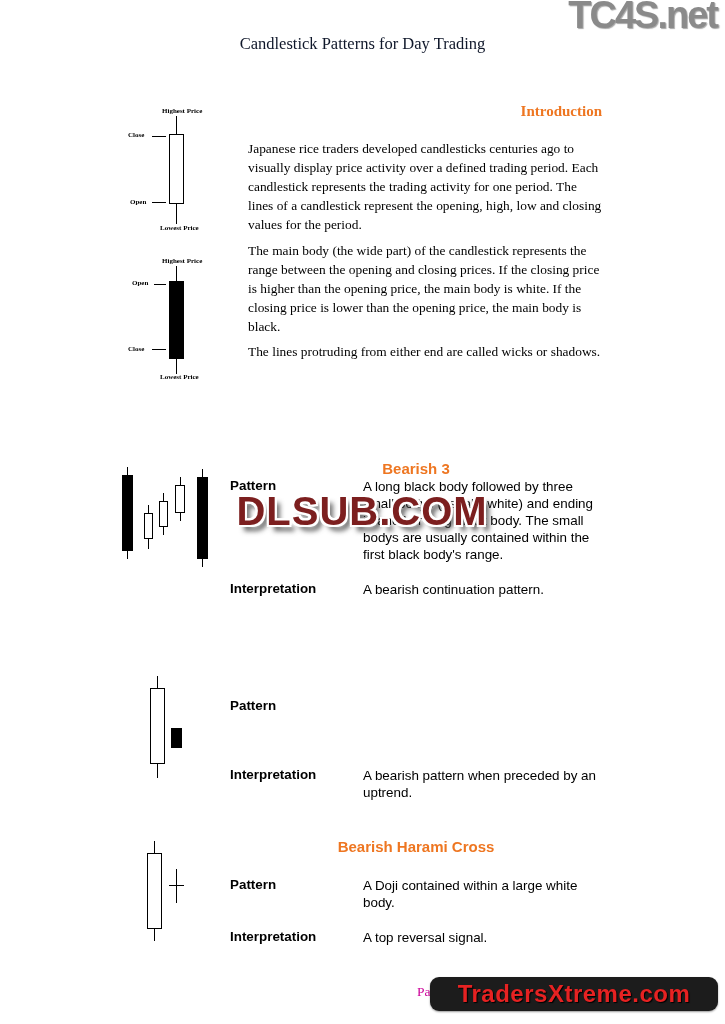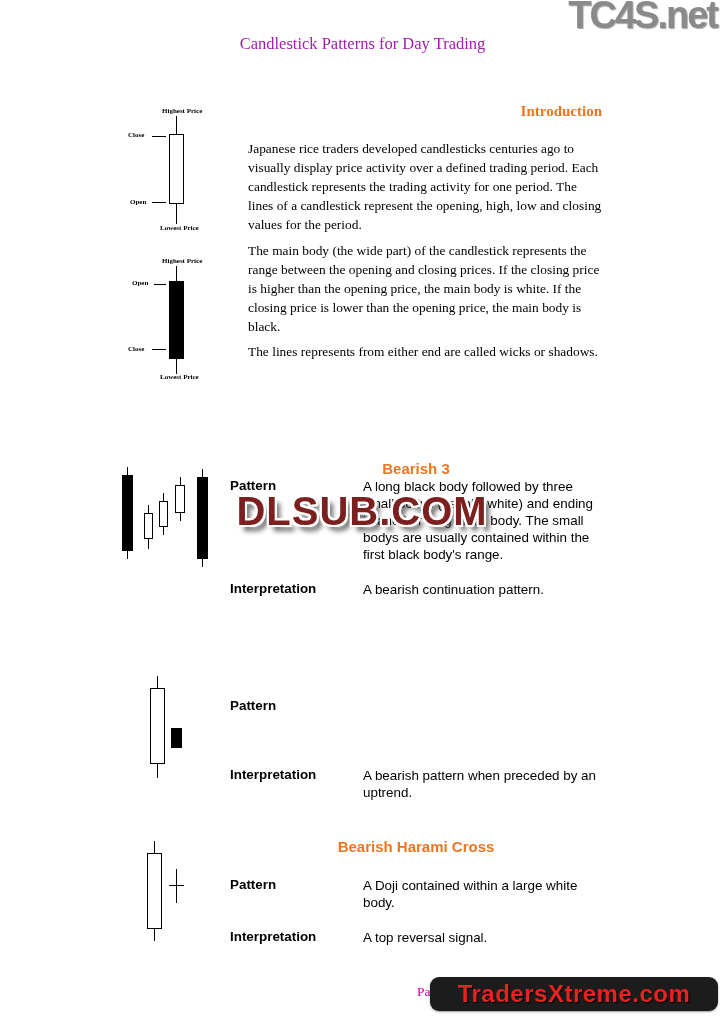--- a/index.html
+++ b/index.html
@@ -10,21 +10,21 @@
   .page * { position:absolute; box-sizing:border-box; }
 
   
   .tc4s {
     top:-6px; right:8px; font-family:"Liberation Sans", sans-serif;
     font-weight:bold; font-size:38px; letter-spacing:-2px; color:#8a8a8a;
     text-shadow:1px 1px 1px rgba(0,0,0,0.35);
   }
   .title {
     top:34px; left:0; width:725px; text-align:center; margin:0;
-    font-size:16.5px; font-weight:normal; color:#a21caf;
+    font-size:16.5px; font-weight:normal; color:#0f172a;
   }
   .intro-heading {
     top:103px; left:248px; width:354px; text-align:right;
     font-weight:bold; font-size:15px; color:#ee7621;
   }
 
   
   .para {
     left:248px; width:354px; margin:0; font-size:13.4px; line-height:19px; color:#000;
   }
@@ -179,21 +179,21 @@
     <span class="lbl d2-open">Open</span>
     <span class="tick d2-tickopen"></span>
     <span class="lbl d2-close">Close</span>
     <span class="tick d2-tickclose"></span>
     <span class="lbl d2-bottom">Lowest Price</span>
     <span class="tick d2-tickbottom"></span>
   </div>
 
   <p class="para p1">Japanese rice traders developed candlesticks centuries ago to visually display price activity over a defined trading period. Each candlestick represents the trading activity for one period. The lines of a candlestick represent the opening, high, low and closing values for the period.</p>
   <p class="para p2">The main body (the wide part) of the candlestick represents the range between the opening and closing prices. If the closing price is higher than the opening price, the main body is white. If the closing price is lower than the opening price, the main body is black.</p>
-  <p class="para p3">The lines represents from either end are called wicks or shadows.</p>
+  <p class="para p3">The lines protruding from either end are called wicks or shadows.</p>
 
   <div class="section-heading sh1">Bearish 3</div>
   <div class="diagram d3">
     <span class="wick b3w1"></span>
     <span class="cbody filled b3b1"></span>
     <span class="wick b3w2"></span>
     <span class="cbody b3b2"></span>
     <span class="wick b3w3"></span>
     <span class="cbody b3b3"></span>
     <span class="wick b3w4"></span>

